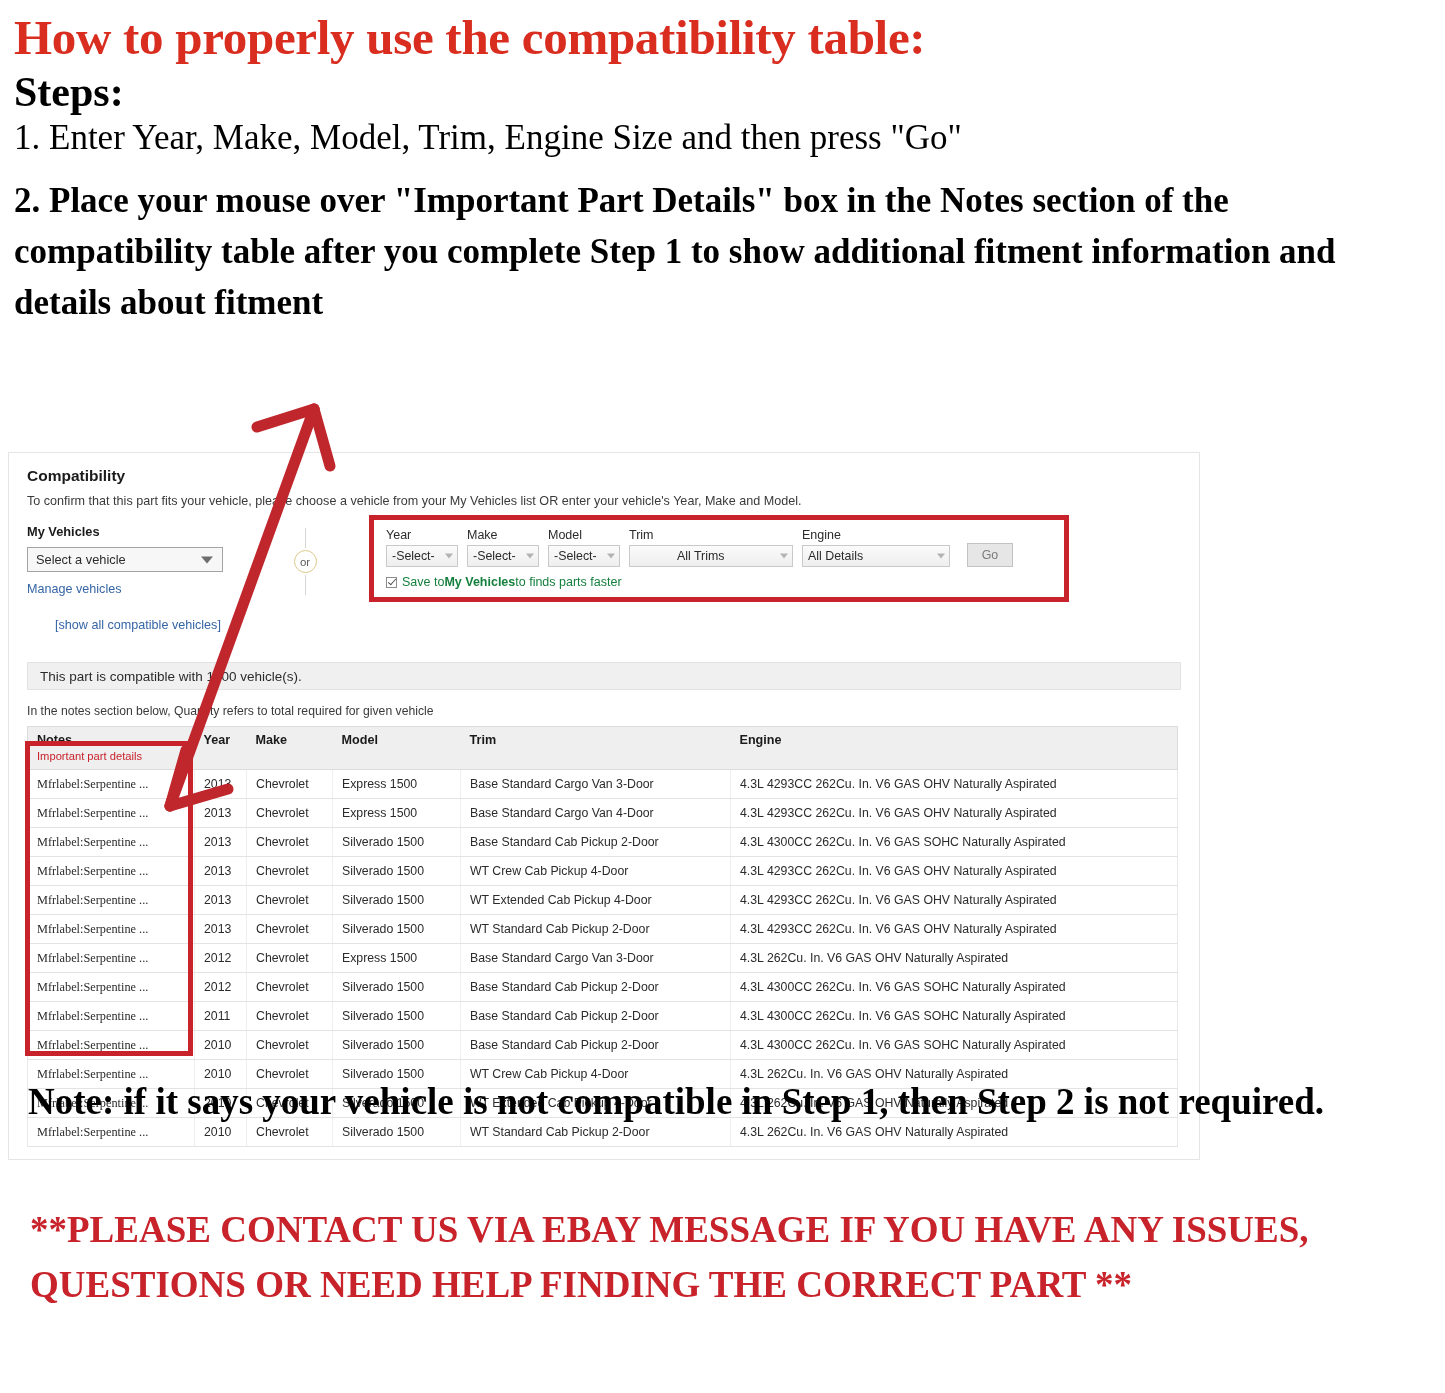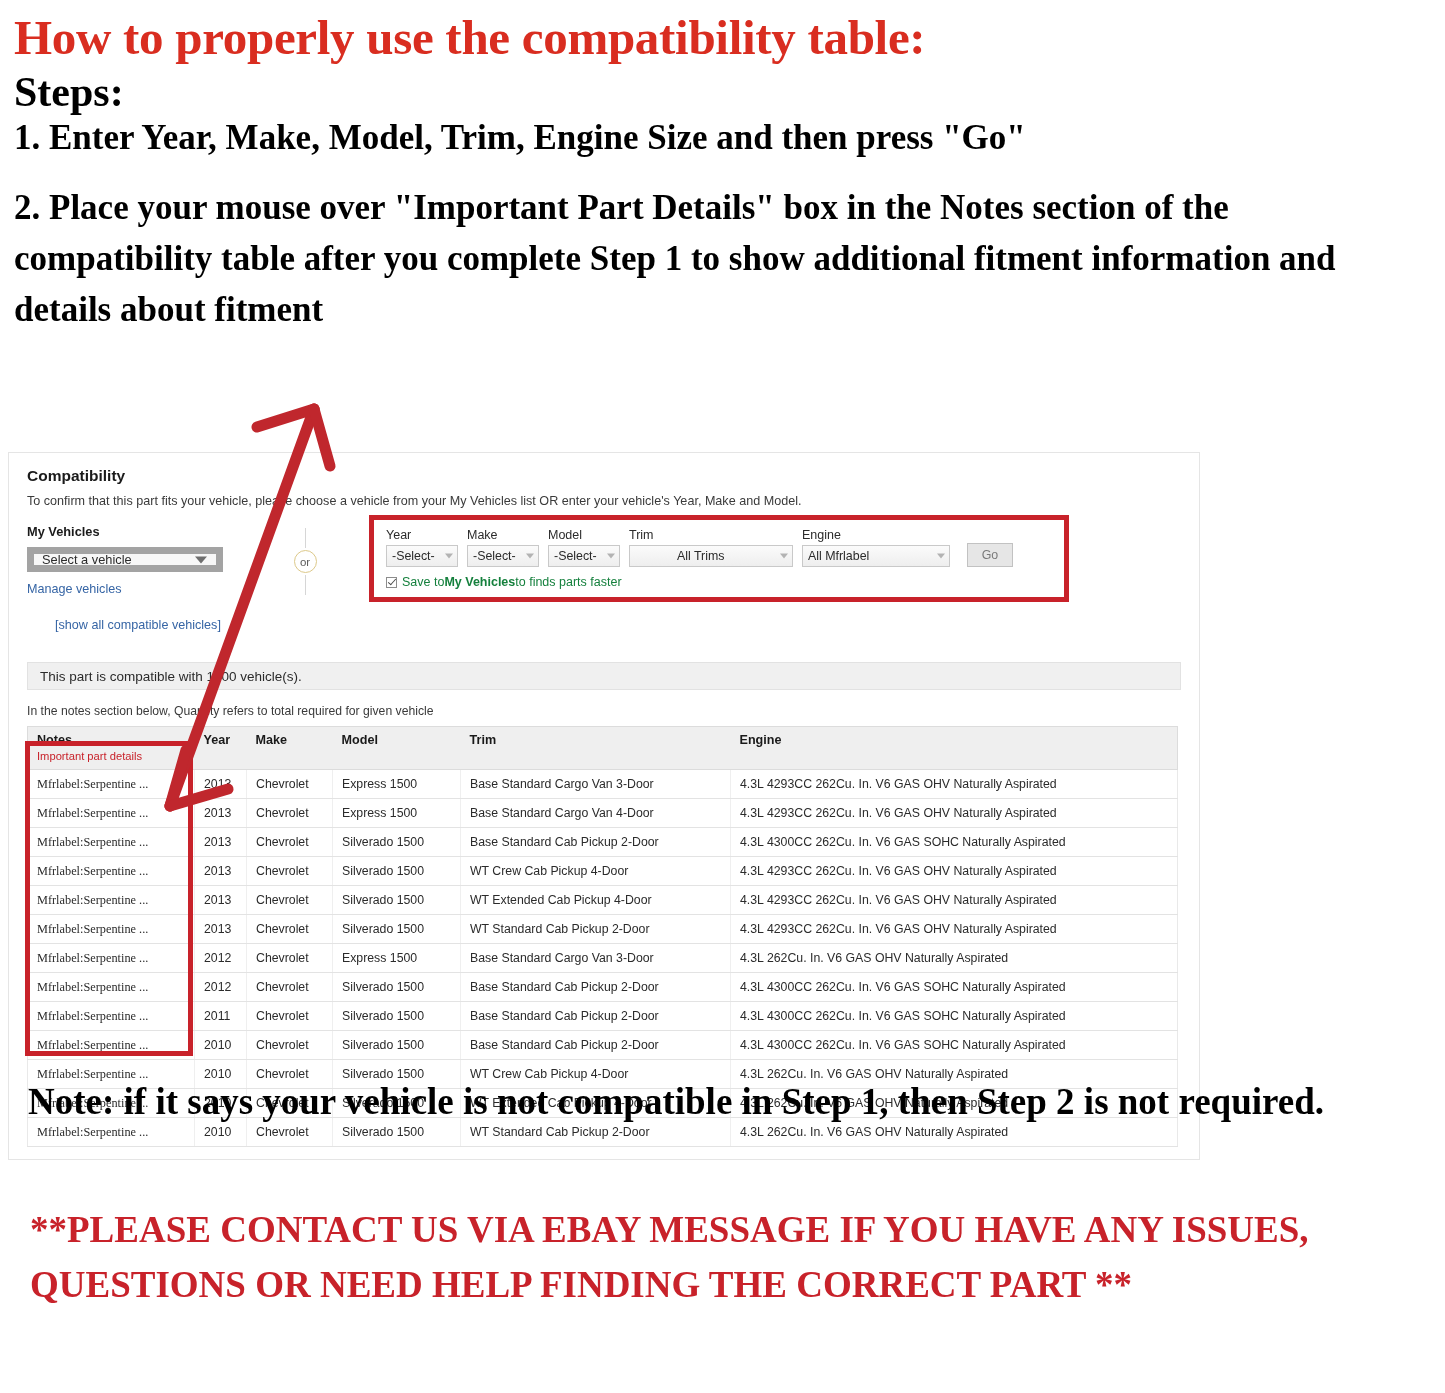--- a/index.html
+++ b/index.html
@@ -33,25 +33,25 @@
   .steps-label {
     font-family: "Liberation Serif", serif;
     font-weight: bold;
     color: #000;
     font-size: 42px;
     line-height: 1.08;
     margin: 0 0 2px 0;
   }
   .step-one {
     font-family: "Liberation Serif", serif;
-    font-weight: bold;
+    font-weight: normal;
     color: #000;
     font-size: 35px;
     line-height: 1.18;
-    margin: 0 0 23px 0;
+    margin: 0 0 16px 0;
     white-space: nowrap;
   }
   .step-two {
     font-family: "Liberation Serif", serif;
     font-weight: bold;
     color: #000;
     font-size: 35px;
     line-height: 1.46;
     margin: 0 0 0 0;
     max-width: 1330px;
@@ -95,21 +95,21 @@
   }
   .mv-label {
     font-weight: bold;
     font-size: 12.8px;
     color: #1a1a1a;
     margin-bottom: 5px;
   }
   .mv-select {
     width: 196px;
     height: 25px;
-    border: 7px solid #a3a3a3;
+    border: 1px solid #a3a3a3;
     background: #f7f7f7;
     display: flex;
     align-items: center;
     box-sizing: border-box;
     padding-left: 8px;
     font-size: 12.8px;
     color: #2b2b2b;
     position: relative;
     margin-top: 8px;
   }
@@ -437,21 +437,21 @@
           <span class="field-label">Trim</span>
           <div class="dd dd-trim">
             <span>All Trims</span>
             <span class="arrow"></span>
           </div>
         </div>
 
         <div class="field">
           <span class="field-label">Engine</span>
           <div class="dd dd-engine">
-            <span>All Mfrlabel</span>
+            <span>All Details</span>
             <span class="arrow"></span>
           </div>
         </div>
 
         <div class="go-btn">Go</div>
       </div>
 
       <div class="save-row">
         <span class="cbx"></span>
         <span>Save to </span>

